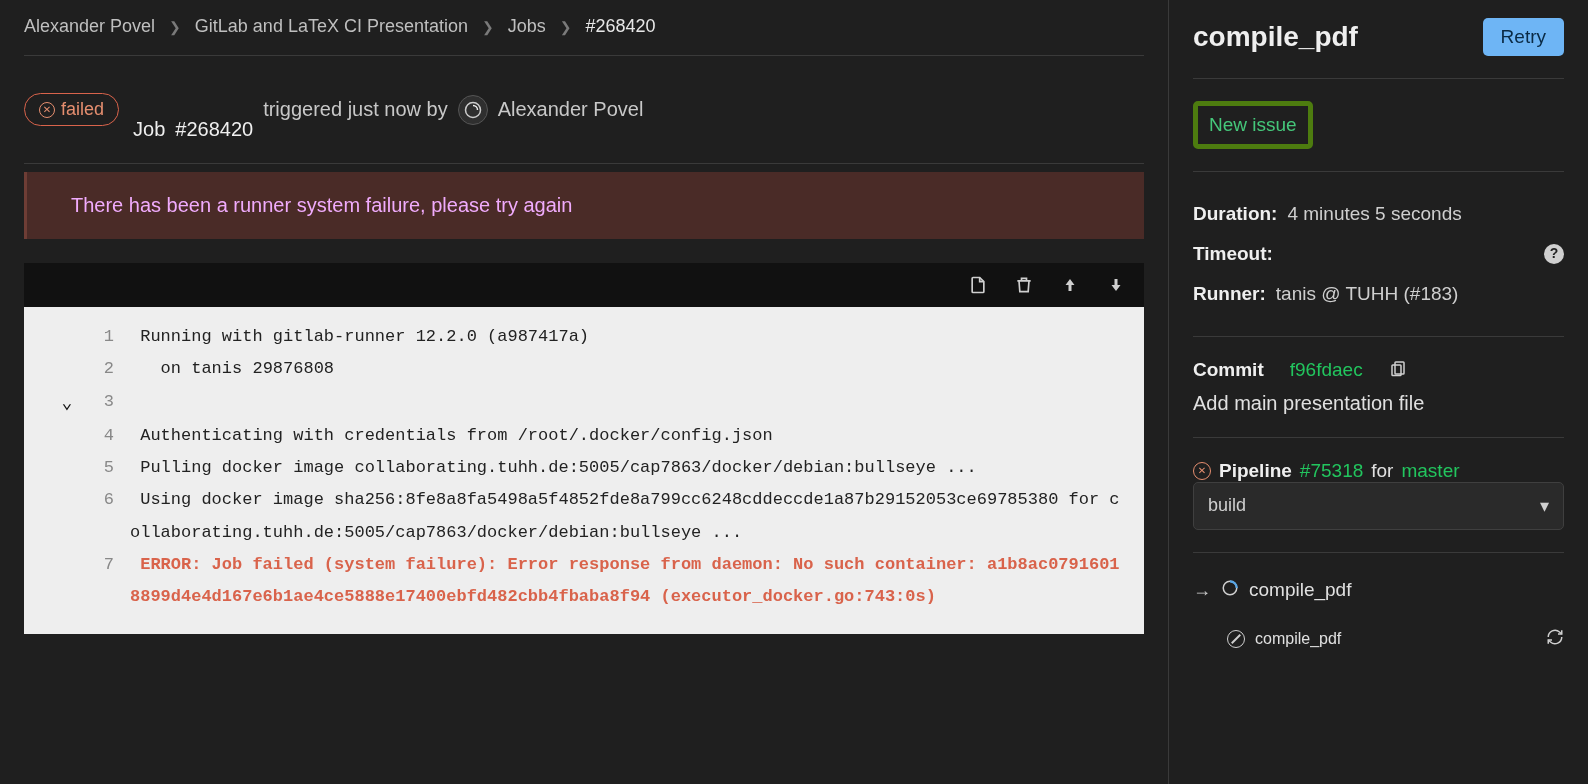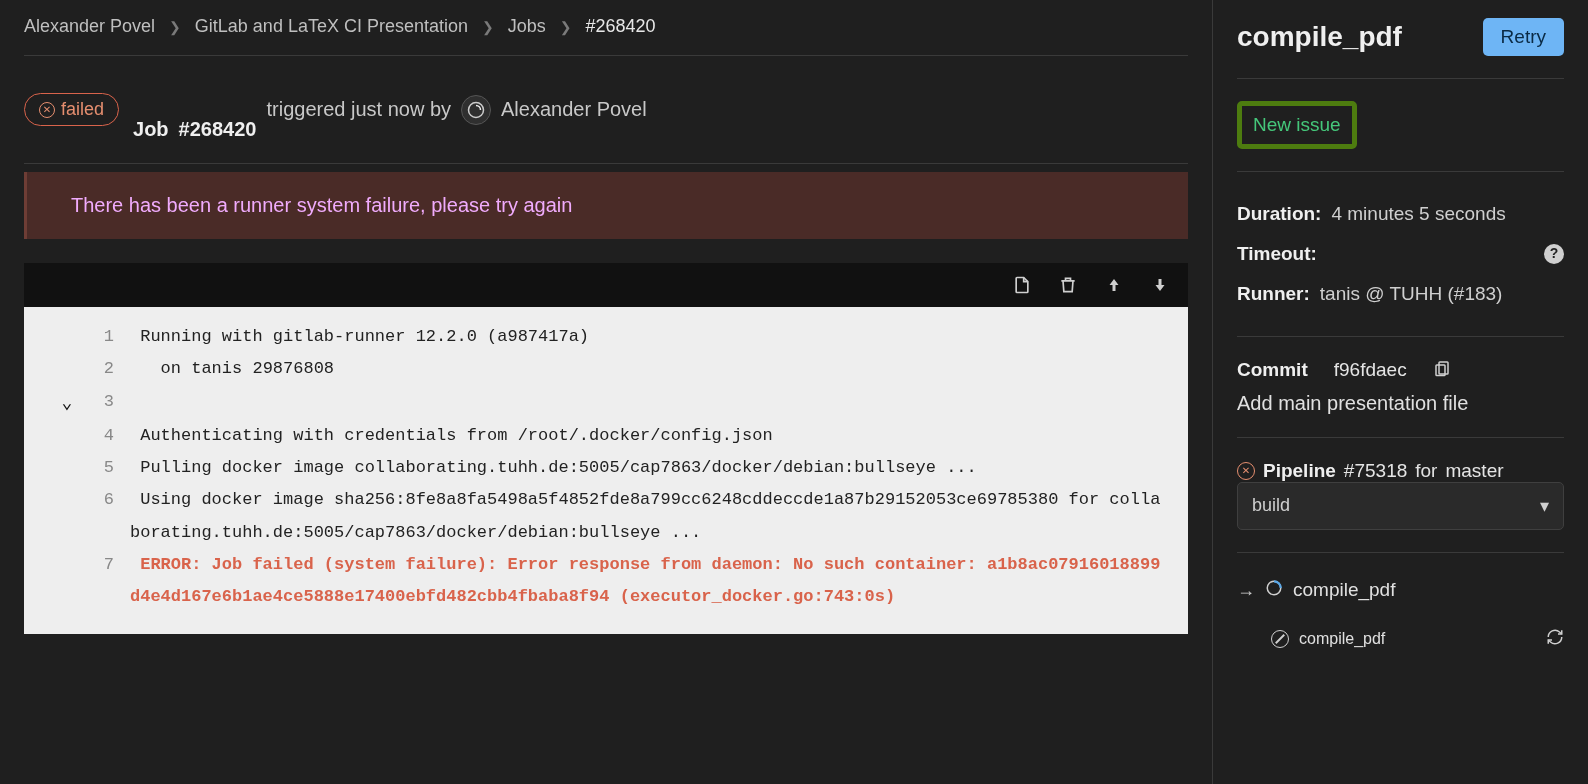--- a/index.html
+++ b/index.html
@@ -8,21 +8,21 @@
   color: #e0e0e0;
   font-family: -apple-system, BlinkMacSystemFont, "Segoe UI", Helvetica, Arial, sans-serif;
   font-size: 16px;
   width: 1588px;
   height: 784px;
   overflow: hidden;
   display: flex;
 }
 .main { flex: 1; padding: 16px 24px 24px 24px; min-width: 0; }
 .sidebar {
-  width: 376px;
+  width: 420px;
   border-left: 1px solid #3a3a3a;
   padding: 18px 24px;
   display: flex;
   flex-direction: column;
 }
 .breadcrumbs {
   display: flex;
   align-items: center;
   gap: 14px;
   font-size: 18px;
@@ -48,21 +48,21 @@
   color: #e58e6f;
   border-radius: 18px;
   padding: 5px 14px;
   font-size: 18px;
 }
 .status-badge .xcirc {
   width: 16px; height: 16px; border: 1.5px solid #e58e6f; border-radius: 50%;
   display: inline-flex; align-items: center; justify-content: center; font-size: 10px; line-height: 1;
 }
 .job-title { font-size: 20px; color: #c8c8c8; display: flex; align-items: center; gap: 10px; flex-wrap: wrap; }
-.job-title b { color: #efefef; font-weight: 700; margin-top: 40px; }
+.job-title b { color: #efefef; font-weight: 400; margin-top: 40px; }
 .avatar {
   width: 30px; height: 30px; border-radius: 50%; background: #2f2f2f;
   display: inline-flex; align-items: center; justify-content: center;
   border: 1px solid #555;
 }
 .avatar svg { width: 18px; height: 18px; }
 
 .alert {
   margin-top: 8px;
   background: #4a2b27;
@@ -124,21 +124,21 @@
 }
 .meta { font-size: 19px; line-height: 2.1; color: #cfcfcf; }
 .meta .lbl { font-weight: 700; color: #efefef; }
 .meta-row { display: flex; align-items: center; gap: 10px; }
 .help-icon {
   width: 20px; height: 20px; border-radius: 50%; background: #cfcfcf; color: #1f1f1f;
   display: inline-flex; align-items: center; justify-content: center; font-size: 14px; font-weight: 700;
   margin-left: auto;
 }
 .commit-line { display: flex; align-items: center; gap: 26px; font-size: 19px;}
-.link { color: #e5e5e5; text-align: right; }
+.link { color: #22c55e; text-align: right; }
 .clipboard-icon { color: #cfcfcf; cursor: pointer; }
 .small-fail-circ {
   width: 18px; height: 18px; border: 1.5px solid #e58e6f; border-radius: 50%;
   display: inline-flex; align-items: center; justify-content: center; color:#e58e6f; font-size: 10px;
 }
 .pipeline-line { display: flex; align-items: center; gap: 8px; font-size: 19px; }
 .stage-select {
   width: 100%;
   background: #2a2a2a;
   border: 1px solid #3f3f3f;

